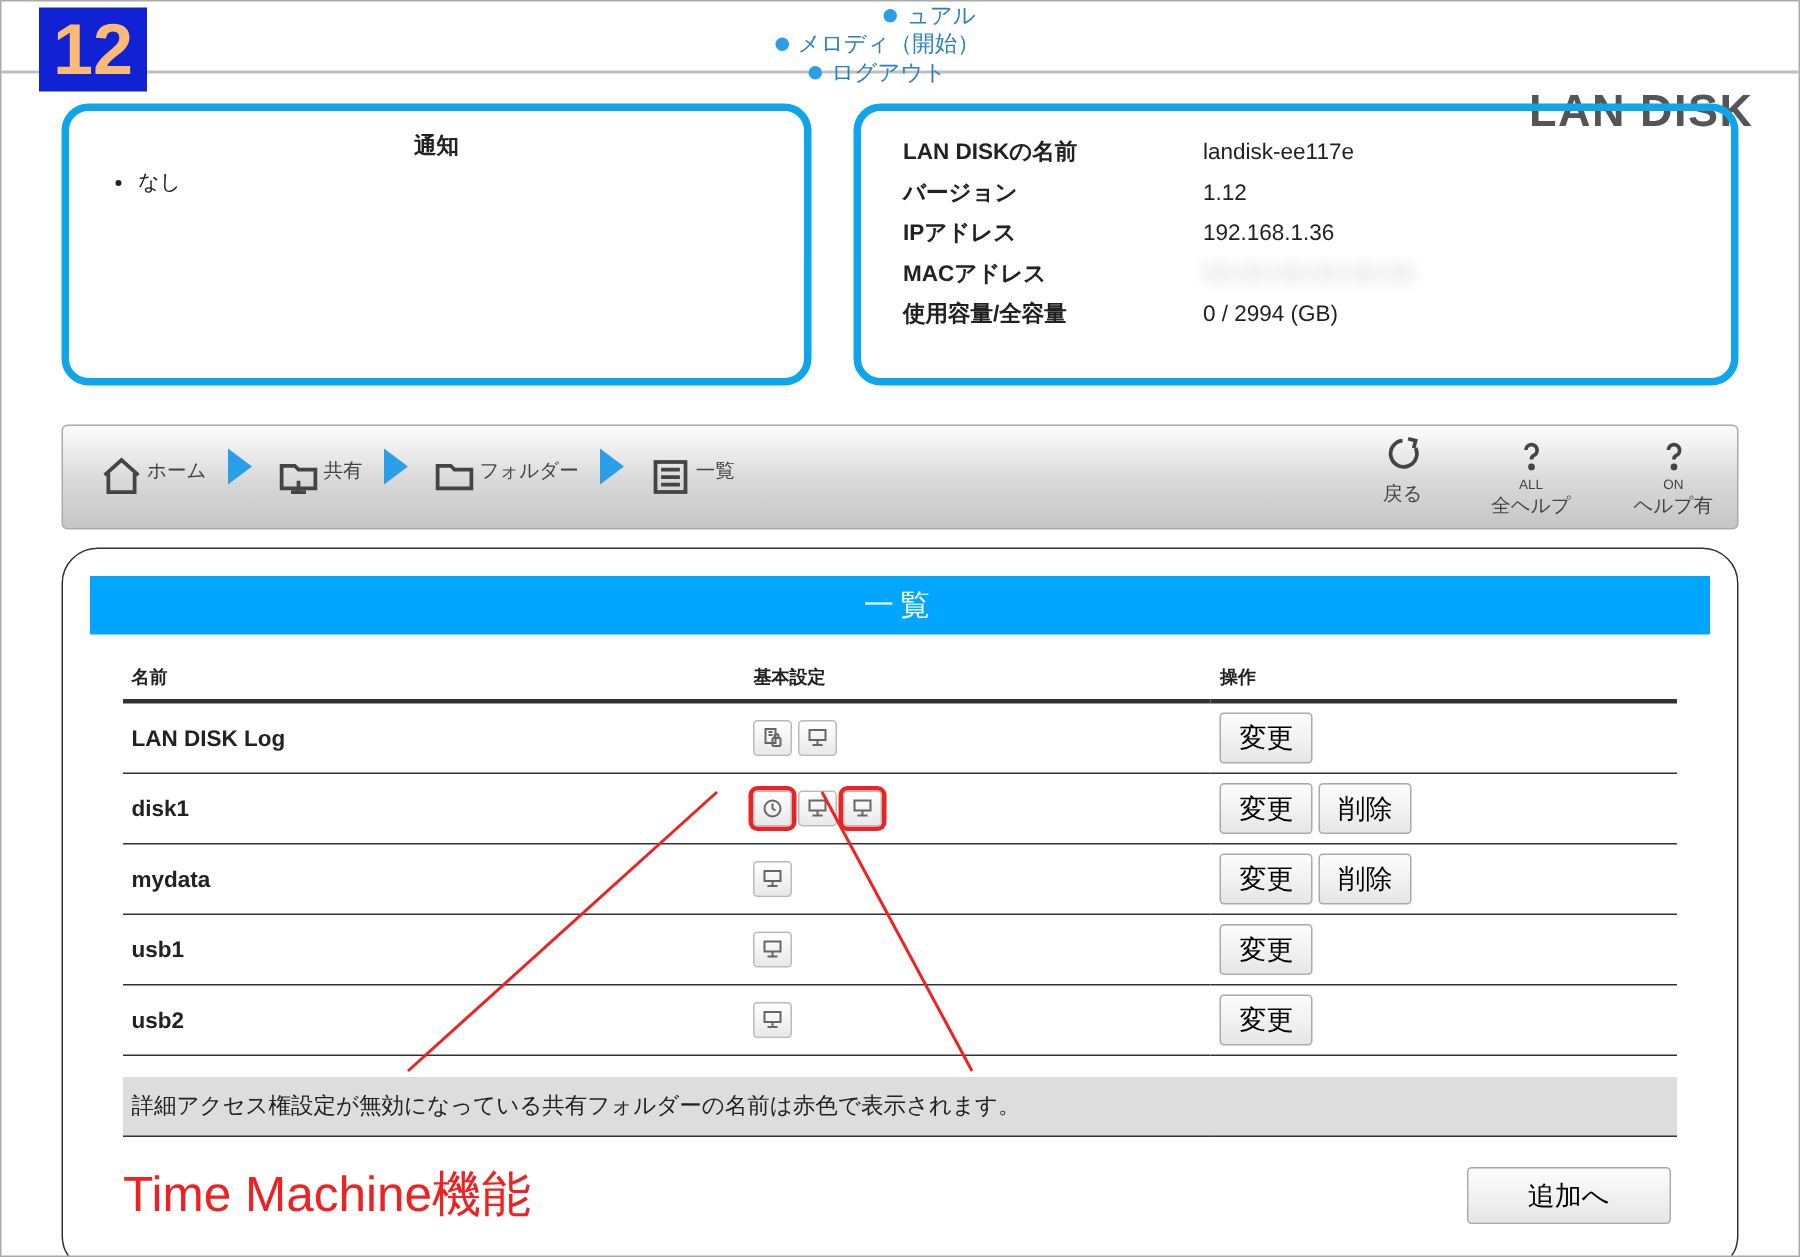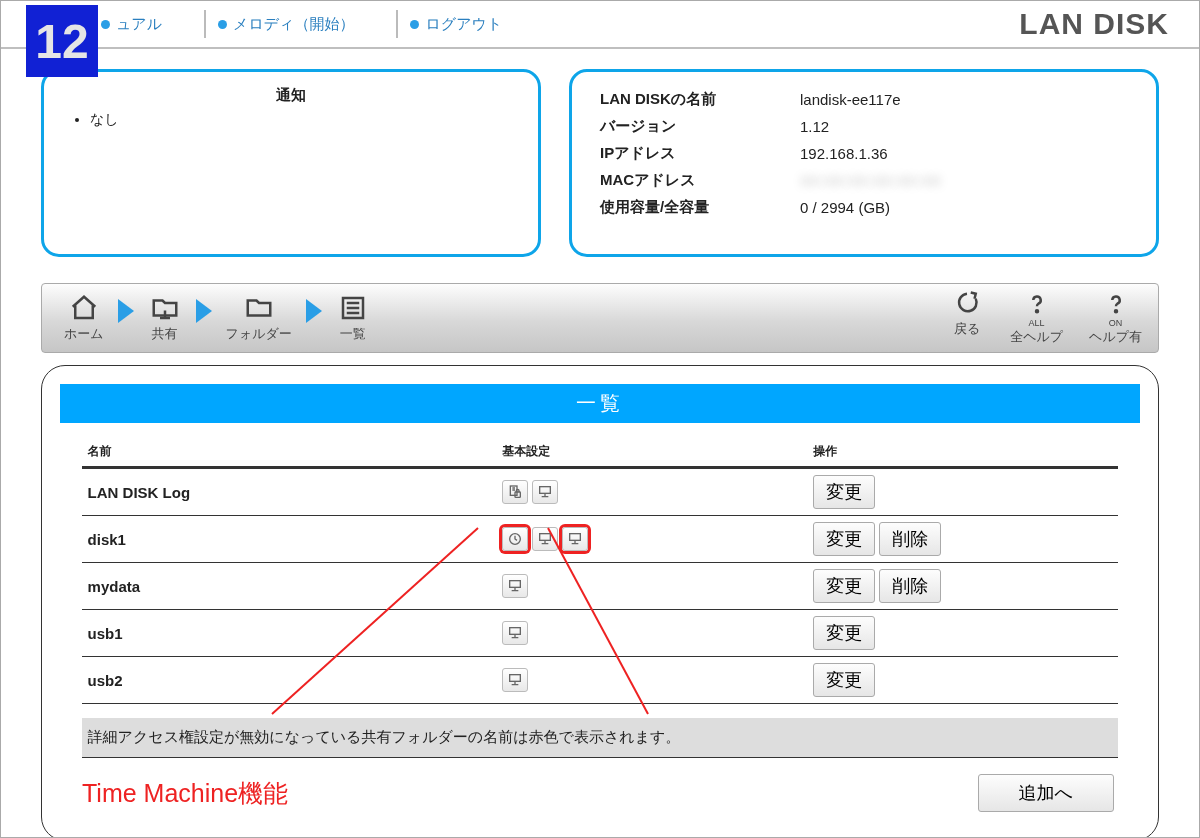--- a/index.html
+++ b/index.html
@@ -16,20 +16,21 @@
     border: 1px solid #aaa;
   }
 
   
   .topbar {
     display: flex;
     align-items: center;
     height: 48px;
     border-bottom: 2px solid #bfbfbf;
     padding: 0 30px;
+    flex-direction: column;
   }
   .topbar a.nav-link {
     color: #2a7fbf;
     text-decoration: none;
     margin-right: 30px;
     font-size: 15px;
     display: inline-flex;
     align-items: center;
   }
   .topbar a.nav-link::before {
@@ -52,40 +53,40 @@
     font-family: "Arial Black", sans-serif;
     letter-spacing: 1px;
     font-size: 30px;
     color: #555;
     font-weight: 900;
   }
   
   .step-badge {
     position: absolute;
     top: 4px; left: 25px;
-    width: 72px; height: 72px;
+    width: 72px; height: 56px;
     background: #1121d4;
-    color: #e5e5e5;
+    color: #fdba74;
     font-size: 48px;
     font-weight: bold;
     display: flex;
     align-items: center;
     justify-content: center;
     font-family: Arial, sans-serif;
     z-index: 5;
   }
 
   
   .panels {
     display: flex;
     padding: 20px 40px 0;
     gap: 28px;
   }
   .panel {
-    border: 3px solid #0ea5e9;
+    border: 5px solid #0ea5e9;
     border-radius: 18px;
     padding: 14px 24px;
     flex: 1;
     min-height: 188px;
   }
   .panel.notice { flex: 0 0 500px; }
   .panel h3 {
     margin: 0 0 6px;
     font-size: 15px;
     font-weight: bold;
@@ -108,37 +109,36 @@
     height: 70px;
     background: linear-gradient(#fdfdfd, #d8d8d8 55%, #c6c6c6);
     border: 1px solid #aaa;
     border-radius: 4px;
     display: flex;
     align-items: center;
     padding: 0 16px;
   }
   .crumb {
     display: flex;
-    flex-direction: column;
-    align-items: center;
+    flex-direction: row;
     color: #444;
     font-size: 13px;
     margin: 0 6px;
   }
   .crumb svg { width: 34px; height: 30px; }
   .crumb .lab { margin-top: 2px; }
   .crumb.link { cursor: pointer; }
   .sep-tri {
     width: 0; height: 0;
     border-top: 12px solid transparent;
     border-bottom: 12px solid transparent;
     border-left: 16px solid #2a9ee6;
     margin: 0 8px 14px;
   }
-  .crumb-bar .side { margin-left: auto; display: flex; gap: 26px; }
+  .crumb-bar .side { margin-left: auto; display: flex; gap: 42px; }
   .side-item { display:flex;flex-direction:column;align-items:center;color:#444;font-size:13px;cursor:pointer;}
   .side-item svg{width:34px;height:30px;}
   .side-item .sub { font-size: 9px; font-weight:normal; margin-top:-2px;}
 
   
   .main-panel {
     margin: 12px 40px 20px;
     border: 1px solid #333;
     border-radius: 24px;
     padding: 18px;
@@ -200,21 +200,21 @@
   .bottom-row {
     display: flex;
     align-items: center;
     margin: 16px 22px 10px;
   }
   .bottom-row .add-btn { margin-left:auto; }
 
   
   .annot {
     color: #e22;
-    font-size: 25px;
+    font-size: 33px;
     font-weight: 500;
   }
   svg.red-lines {
     position: absolute;
     top: 0; left: 0;
     width: 100%; height: 100%;
     pointer-events: none;
   }
 </style>
 </head>

